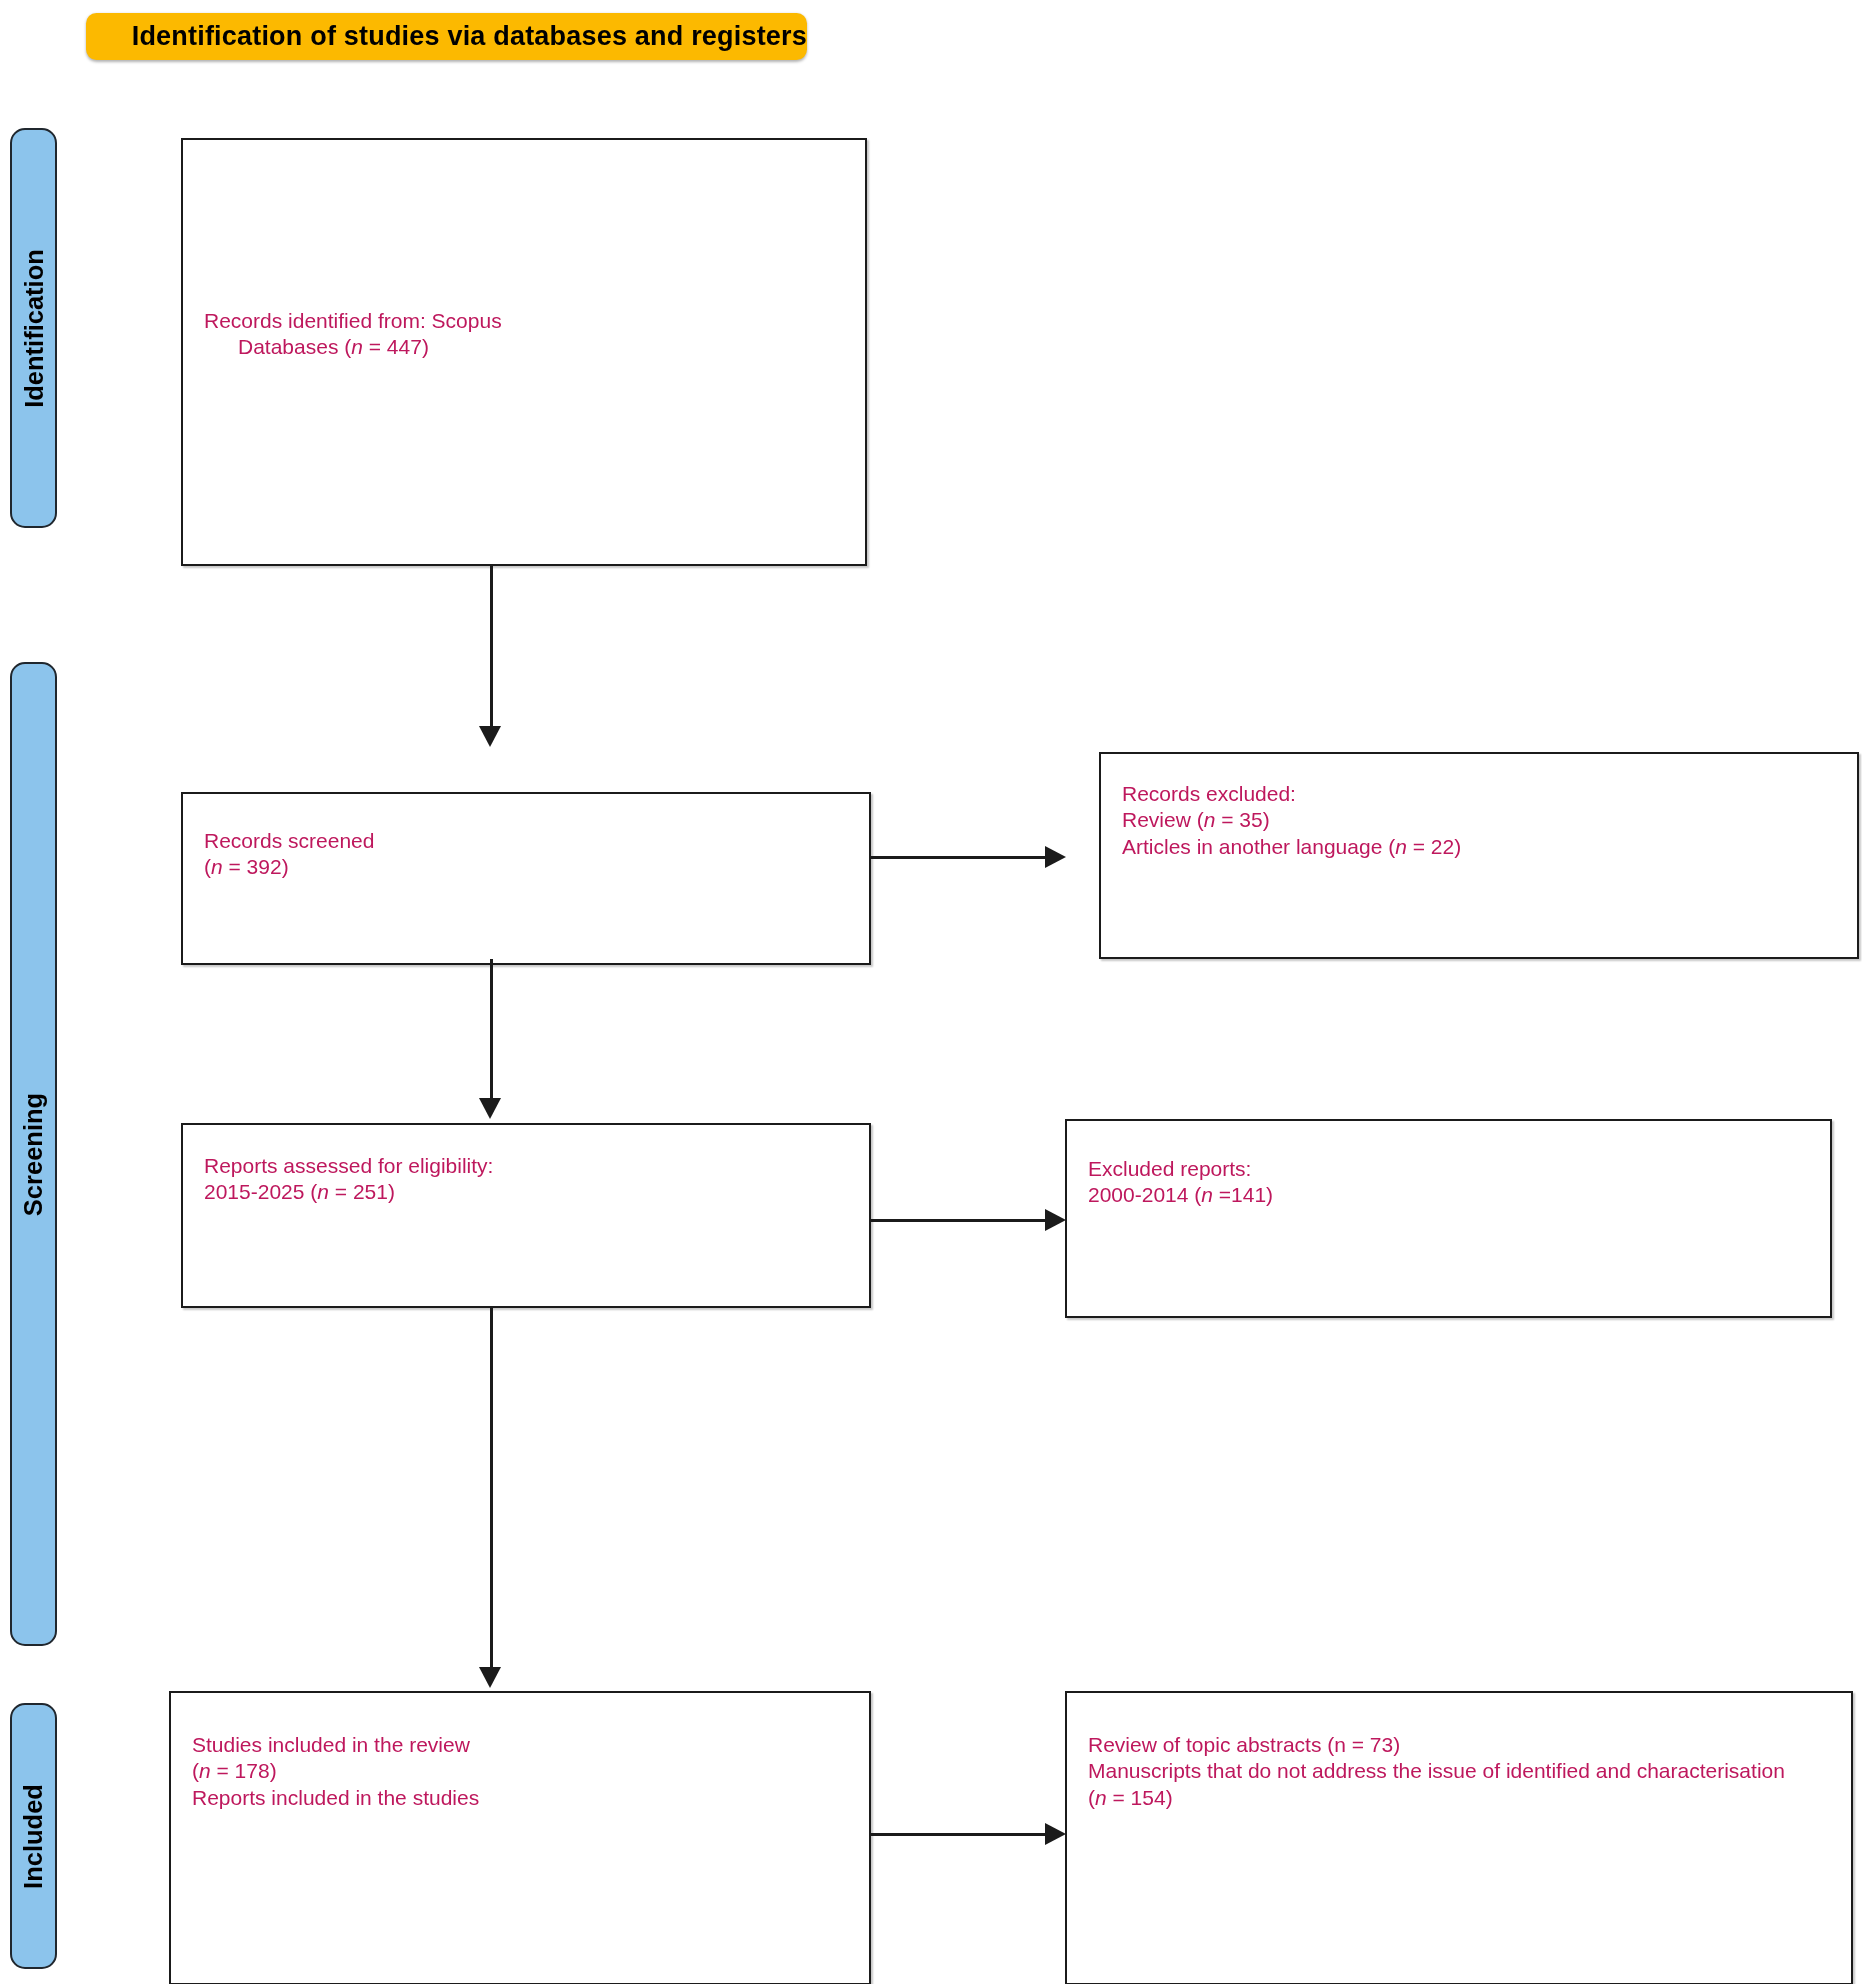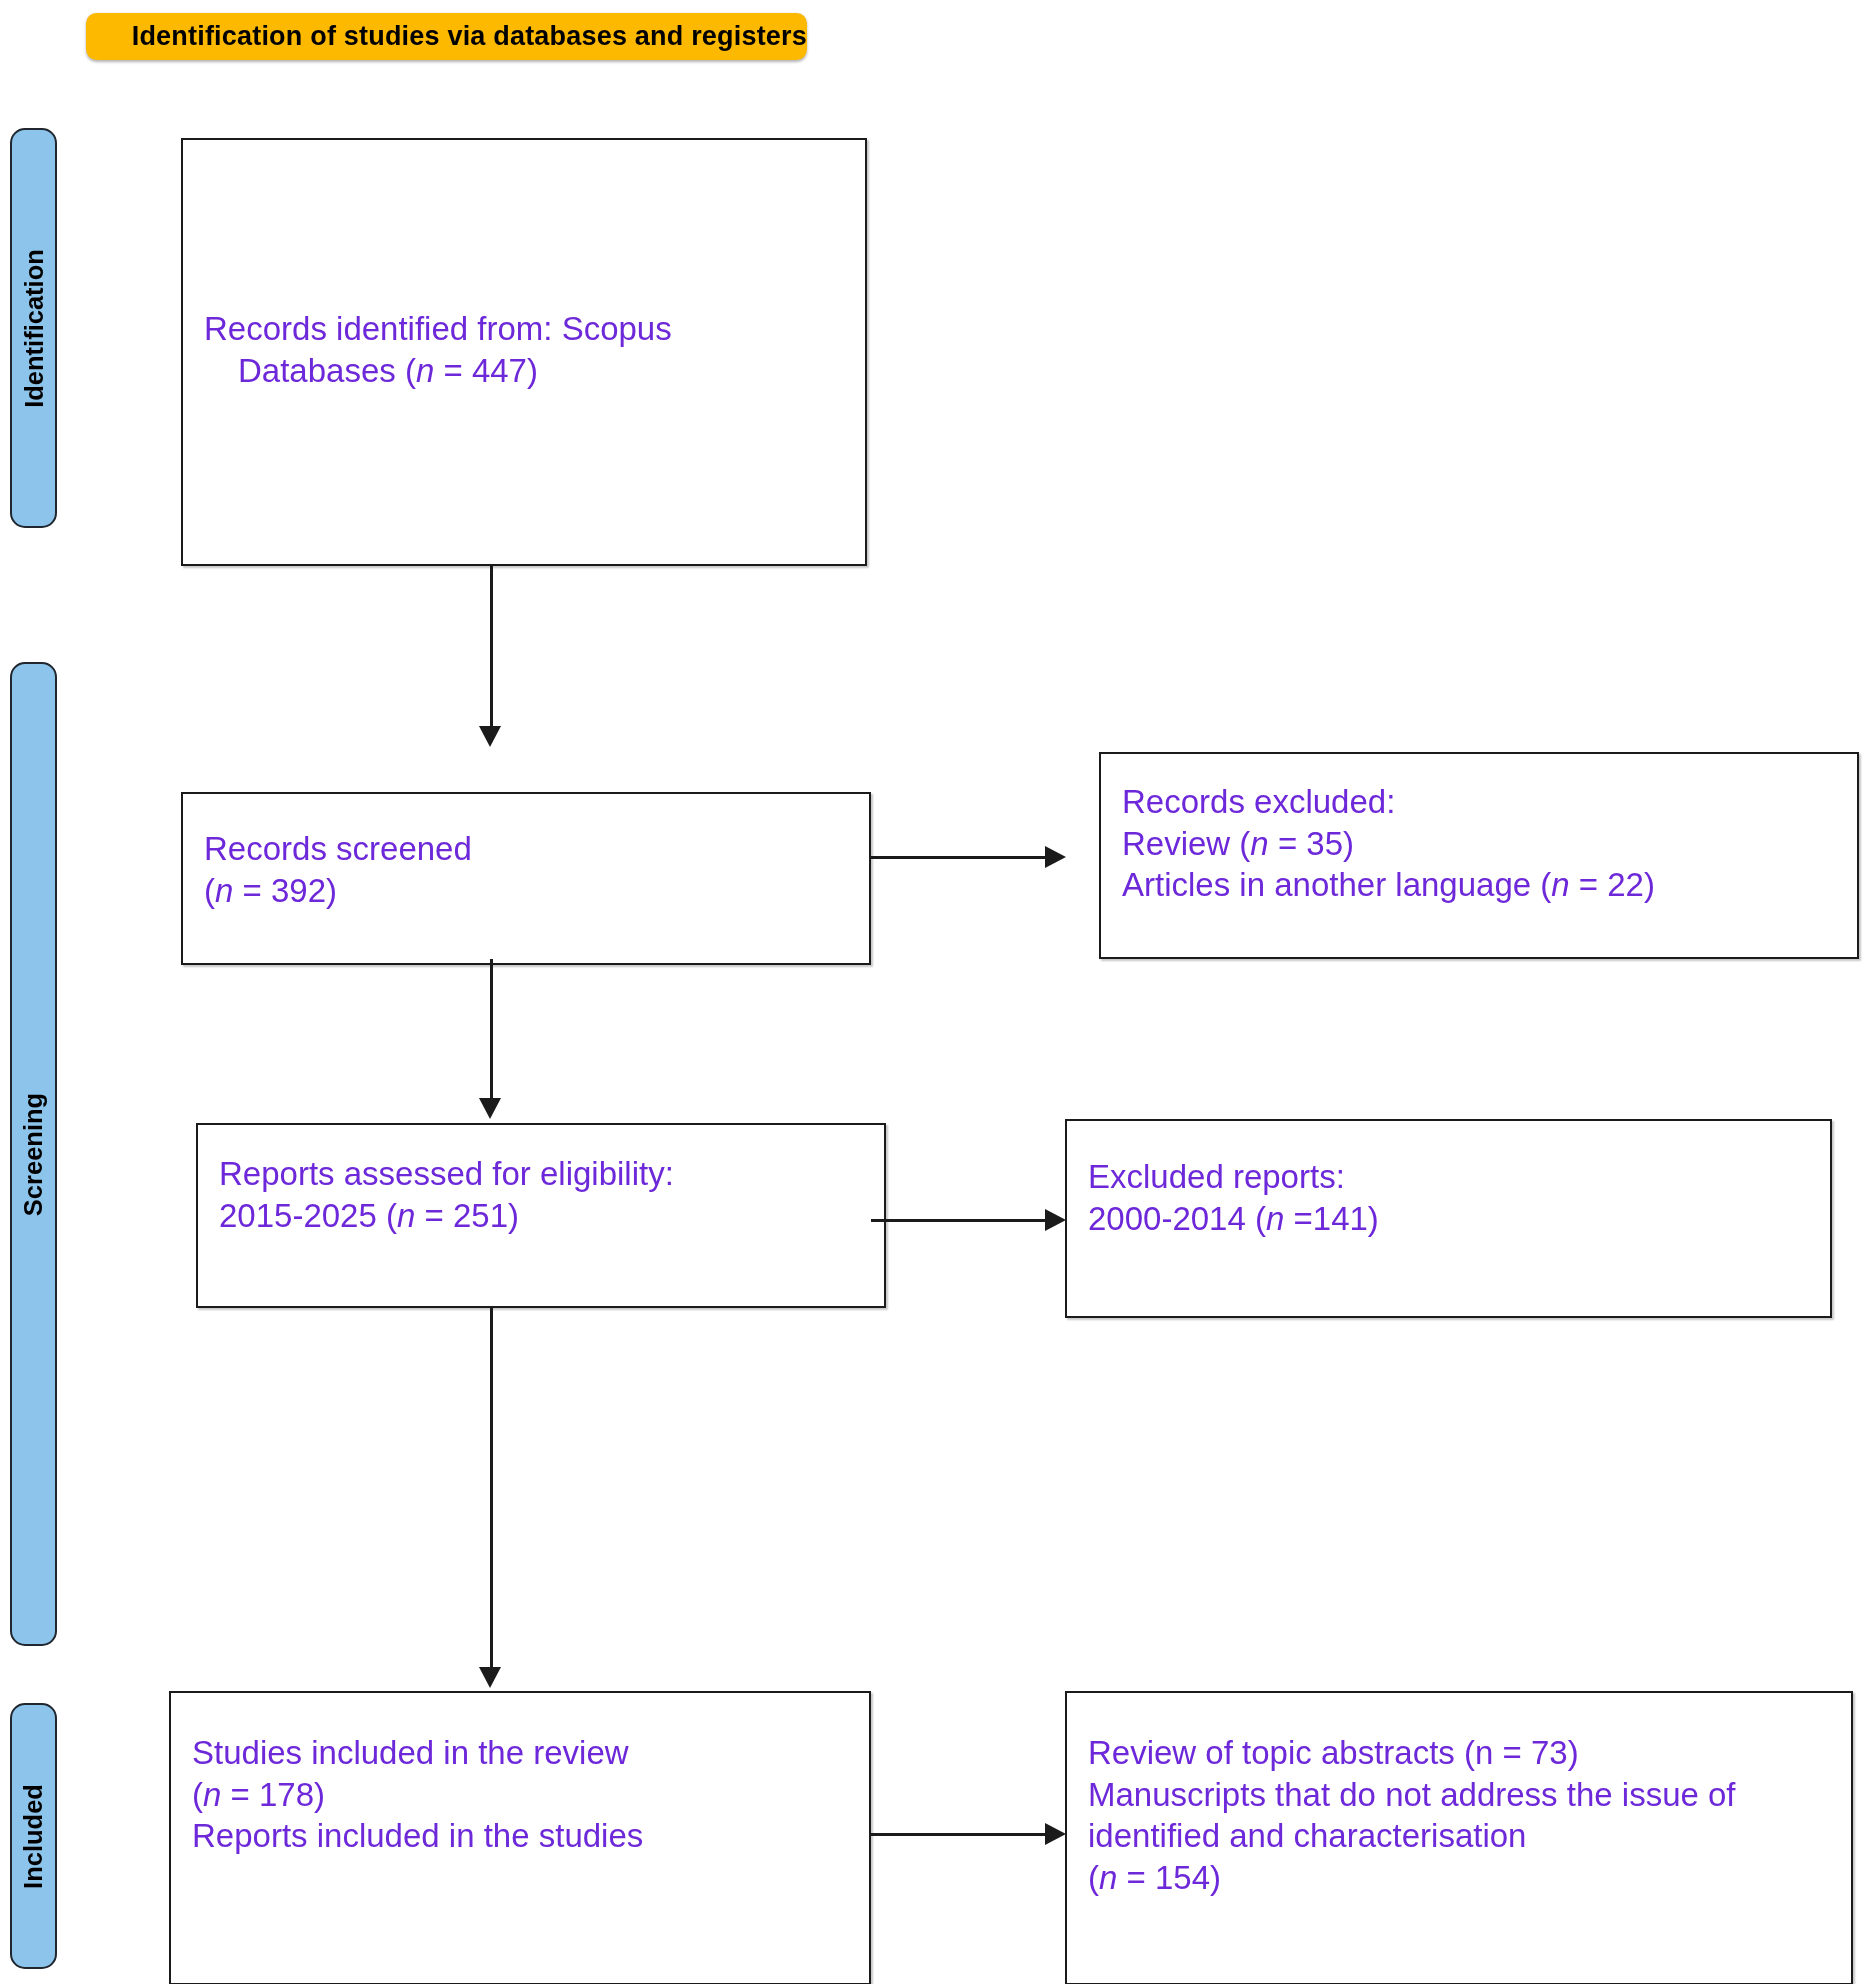--- a/index.html
+++ b/index.html
@@ -62,23 +62,23 @@
     position: absolute;
     background: #ffffff;
     border: 2.3px solid #1b1b1b;
     box-sizing: border-box;
     box-shadow: 1.7px 1.7px 1.7px rgba(0,0,0,0.22);
   }
   .flow-box-text {
     position: absolute;
     left: 21px;
     right: 10.4px;
-    font-size: 33px;
+    font-size: 21px;
     line-height: 1.26;
-    color: #6d28d9;
+    color: #be185d;
   }
   .flow-box-text .line { white-space: nowrap; }
   .flow-box-text .wrapline { white-space: normal; }
   .ital { font-style: italic; }
   .indent { padding-left: 34px; }
 
   
   .conn {
     position: absolute;
     background: #1b1b1b;
@@ -145,21 +145,21 @@
     <div class="flow-box-text" style="top:27px;">
       <div class="line">Records excluded:</div>
       <div class="line"><span>Review (</span><span class="ital">n</span><span> = 35)</span></div>
       <div class="line"><span>Articles in another language (</span><span class="ital">n</span><span> = 22)</span></div>
     </div>
   </div>
 
   <div class="conn" style="left:490px; top:959px; width:2.9px; height:142px;"></div>
   <div class="arrow-down" style="left:479px; top:1098px;"></div>
 
-  <div class="flow-box" style="left:181px; top:1123px; width:690px; height:185px;margin-left:15px;">
+  <div class="flow-box" style="left:181px; top:1123px; width:690px; height:185px;">
     <div class="flow-box-text" style="top:28px;">
       <div class="line">Reports assessed for eligibility:</div>
       <div class="line"><span>2015-2025  (</span><span class="ital">n</span><span> = 251)</span></div>
     </div>
   </div>
 
   <div class="conn" style="left:871px; top:1219px; width:177px; height:2.9px;"></div>
   <div class="arrow-right" style="left:1045px; top:1209px;"></div>
 
   <div class="flow-box" style="left:1065px; top:1119px; width:767px; height:199px;">

